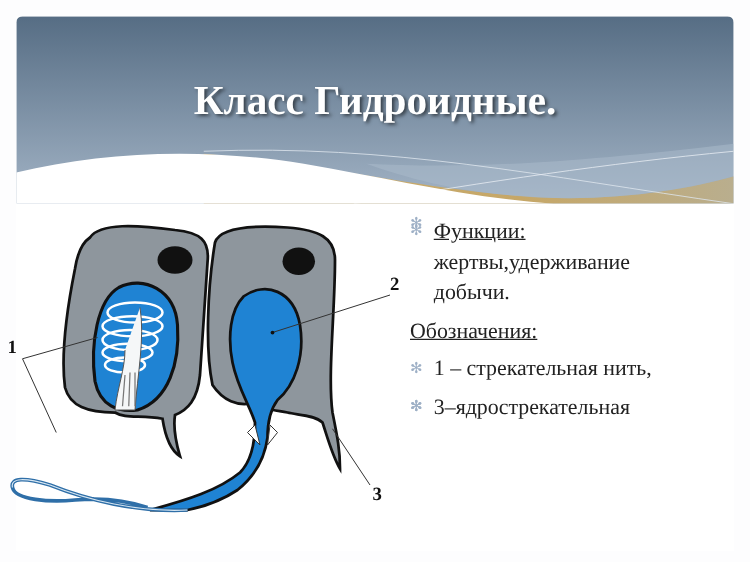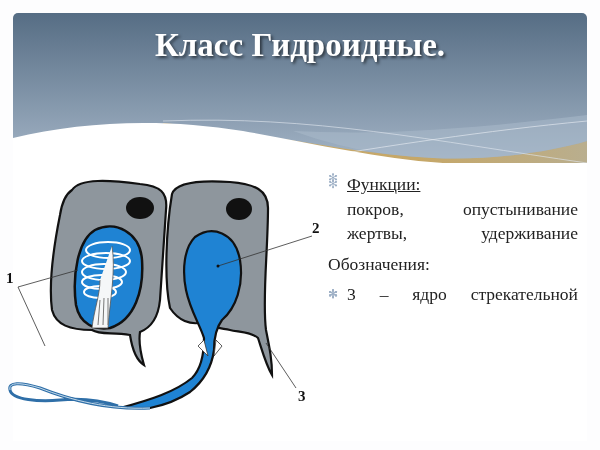--- a/index.html
+++ b/index.html
@@ -26,21 +26,21 @@
   .title {
     position: absolute; left: 13px; top: 24px; width: 574px;
     text-align: center;
     color: #ffffff;
     font-family: "Liberation Serif", "DejaVu Serif", serif;
     font-weight: bold;
     font-size: 33px;
     line-height: 43px;
     text-shadow: 2px 2px 3px rgba(0,0,0,0.55);
   }
-  .title div { white-space: nowrap; }
+  .title div { white-space: nowrap; margin-top: 36px; }
 
   .diagram {
     position: absolute; left: 0; top: 160px; width: 330px; height: 260px;
   }
   .label-num {
     position: absolute;
     font-family: "Liberation Serif", "DejaVu Serif", serif;
     font-weight: bold;
     font-size: 15px;
     color: #111;
@@ -58,22 +58,23 @@
     text-align-last: left;
   }
   .item .bullet {
     position: absolute; left: 0; top: 0;
     color: #9eb0c6; font-size: 12px;
     font-family: "DejaVu Sans", sans-serif;
   }
   .u { text-decoration: underline; }
   .subhead {
     margin: 2px 0 6px 0;
+    text-decoration: underline;
   }
-  .justify-line { display: flex; justify-content: space-between; }
+  .justify-line { display: flex; }
 </style>
 </head>
 <body>
 
 <div class="slide">
   <div class="frame"></div>
 
   <div class="header">
     <svg width="574" height="150" viewBox="0 0 574 150">
       <defs>
@@ -148,40 +149,38 @@
     <div class="item">
       <span class="bullet">✻</span>
     </div>
 
     <div class="item">
       <span class="bullet">✻</span>
       <div class="justify-line">
         <span class="u">Функции:</span>
       </div>
       <div class="justify-line">
-        <span>покров,</span>
-        <span>опустынивание</span>
-      </div>
-      <div class="justify-line">
         <span>жертвы,</span>
         <span>удерживание</span>
       </div>
+      <div>добычи.</div>
     </div>
 
     <div class="subhead">Обозначения:</div>
 
     <div class="item">
       <span class="bullet">✻</span>
+      <span>1 – стрекательная нить,</span>
     </div>
     <div class="item">
       <span class="bullet">✻</span>
     </div>
     <div class="item">
       <span class="bullet">✻</span>
       <div class="justify-line">
         <span>3</span>
         <span>–</span>
         <span>ядро</span>
-        <span>стрекательной</span>
+        <span>стрекательная</span>
       </div>
     </div>
   </div>
 </div>
 
 </body></html>

